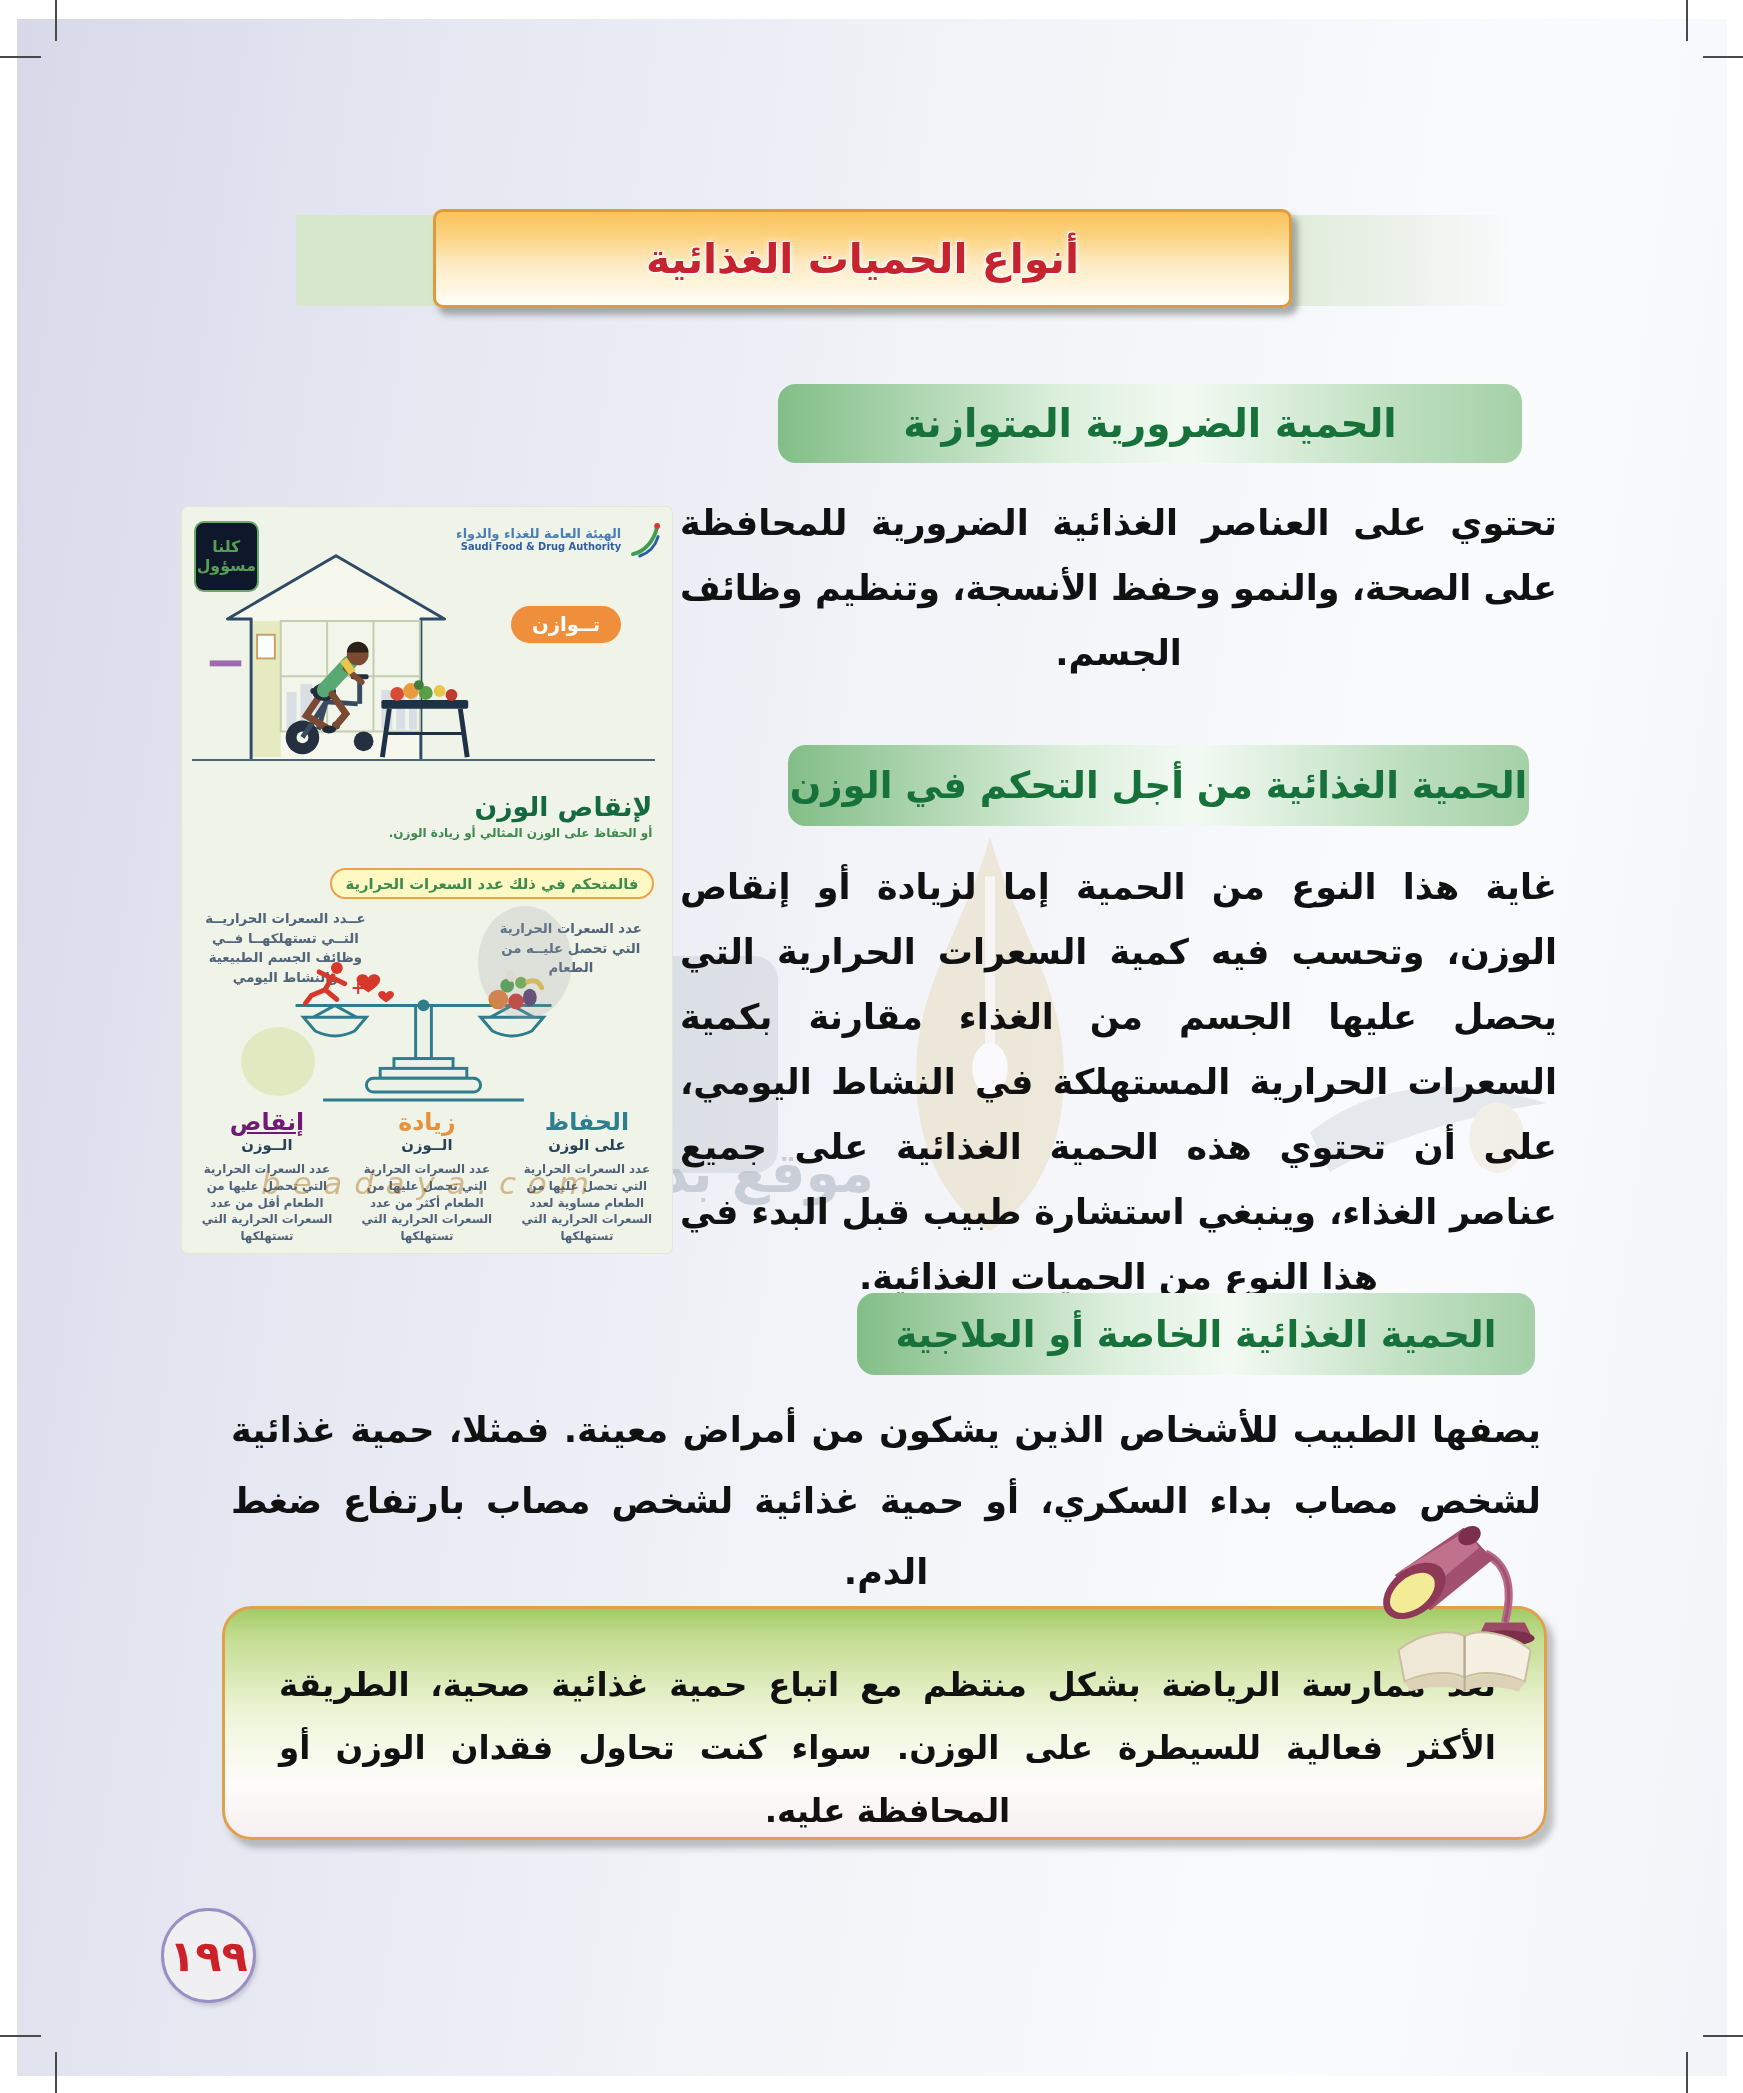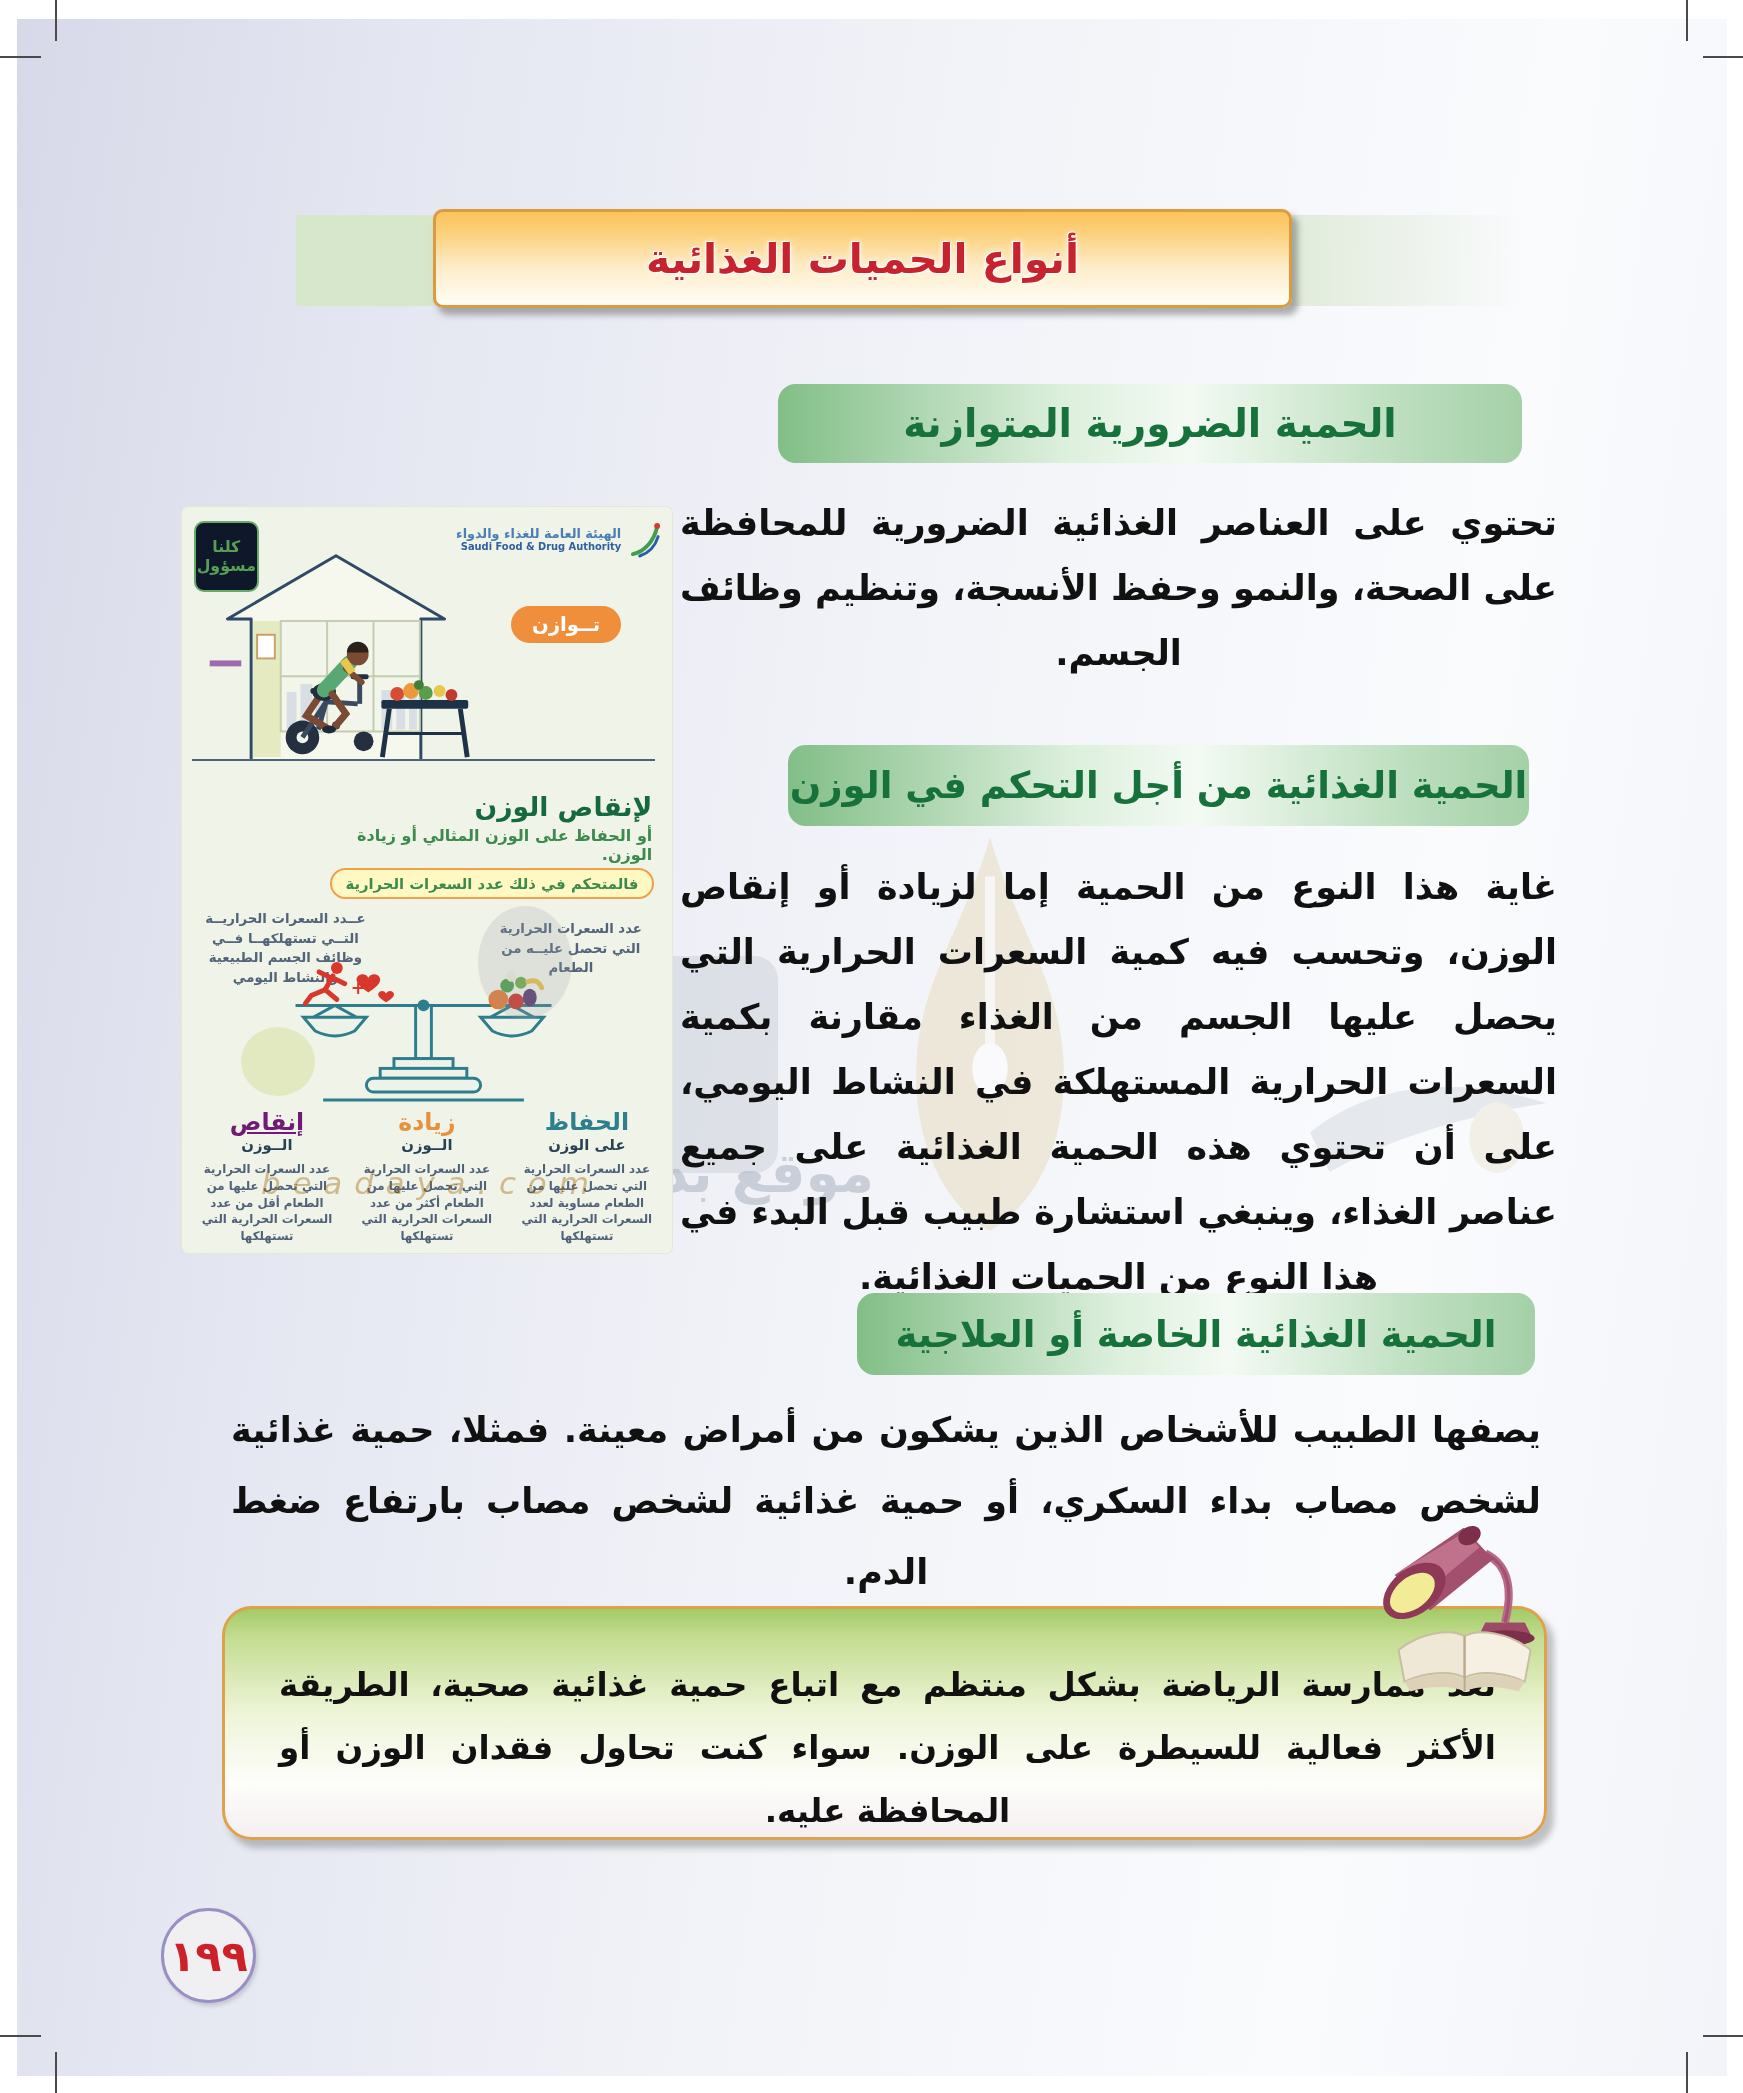--- a/index.html
+++ b/index.html
@@ -50,21 +50,21 @@
   #sfda { right:9.9px; top:13.8px; display:flex; flex-direction:row-reverse; align-items:center; gap:7.9px; }
   #sfda .txt { text-align:right; direction:rtl; }
   #sfda .ar { color:#4a7fb5; font-size:12.8px; font-weight:bold; }
   #sfda .en { color:#2e5fa3; font-size:9.9px; font-weight:bold; direction:ltr; }
   #badge { right:51px; top:99px; width:110px; height:37px; background:#ef8f3c; border-radius:18.7px;
     color:#ffffff; font-size:19.7px; font-weight:bold; display:flex; align-items:center; justify-content:center; direction:rtl; }
   #poster-title { right:7.9px; top:140px; width:231px; text-align:center; color:#53a558;
     font-size:45px; font-weight:bold; line-height:57px; direction:rtl; }
   #poster-lead { right:19.7px; top:284px; width:296px; text-align:right; direction:rtl; }
   #poster-lead .l1 { color:#14693f; font-size:26.6px; font-weight:bold; }
-  #poster-lead .l2 { color:#3c8a4e; font-size:16px; font-weight:bold; margin-top:3.9px; }
+  #poster-lead .l2 { color:#3c8a4e; font-size:12px; font-weight:bold; margin-top:3.9px; }
   #poster-pill { right:17.7px; top:361px; border:2px solid #f0a04a; border-radius:16.7px; padding:4.9px 13.8px;
     color:#3c8a4e; font-size:14.8px; font-weight:bold; direction:rtl; background:#fef9c3; }
   .poster-note { color:#51647a; font-size:13.3px; font-weight:bold; text-align:center;
     direction:rtl; line-height:19.7px; }
   #note-right { right:17.7px; top:412px; width:167px; }
   #note-left { left:9.9px; top:402px; width:187px; }
   #floor-line { left:9.9px; top:252px; width:463px; height:2px; background:#2e4a66; opacity:.85; }
 
   #poster-cols { left:9.9px; top:603px; width:470px; display:flex; direction:rtl; gap:9.9px; }
   .pcol { flex:1; text-align:center; }

